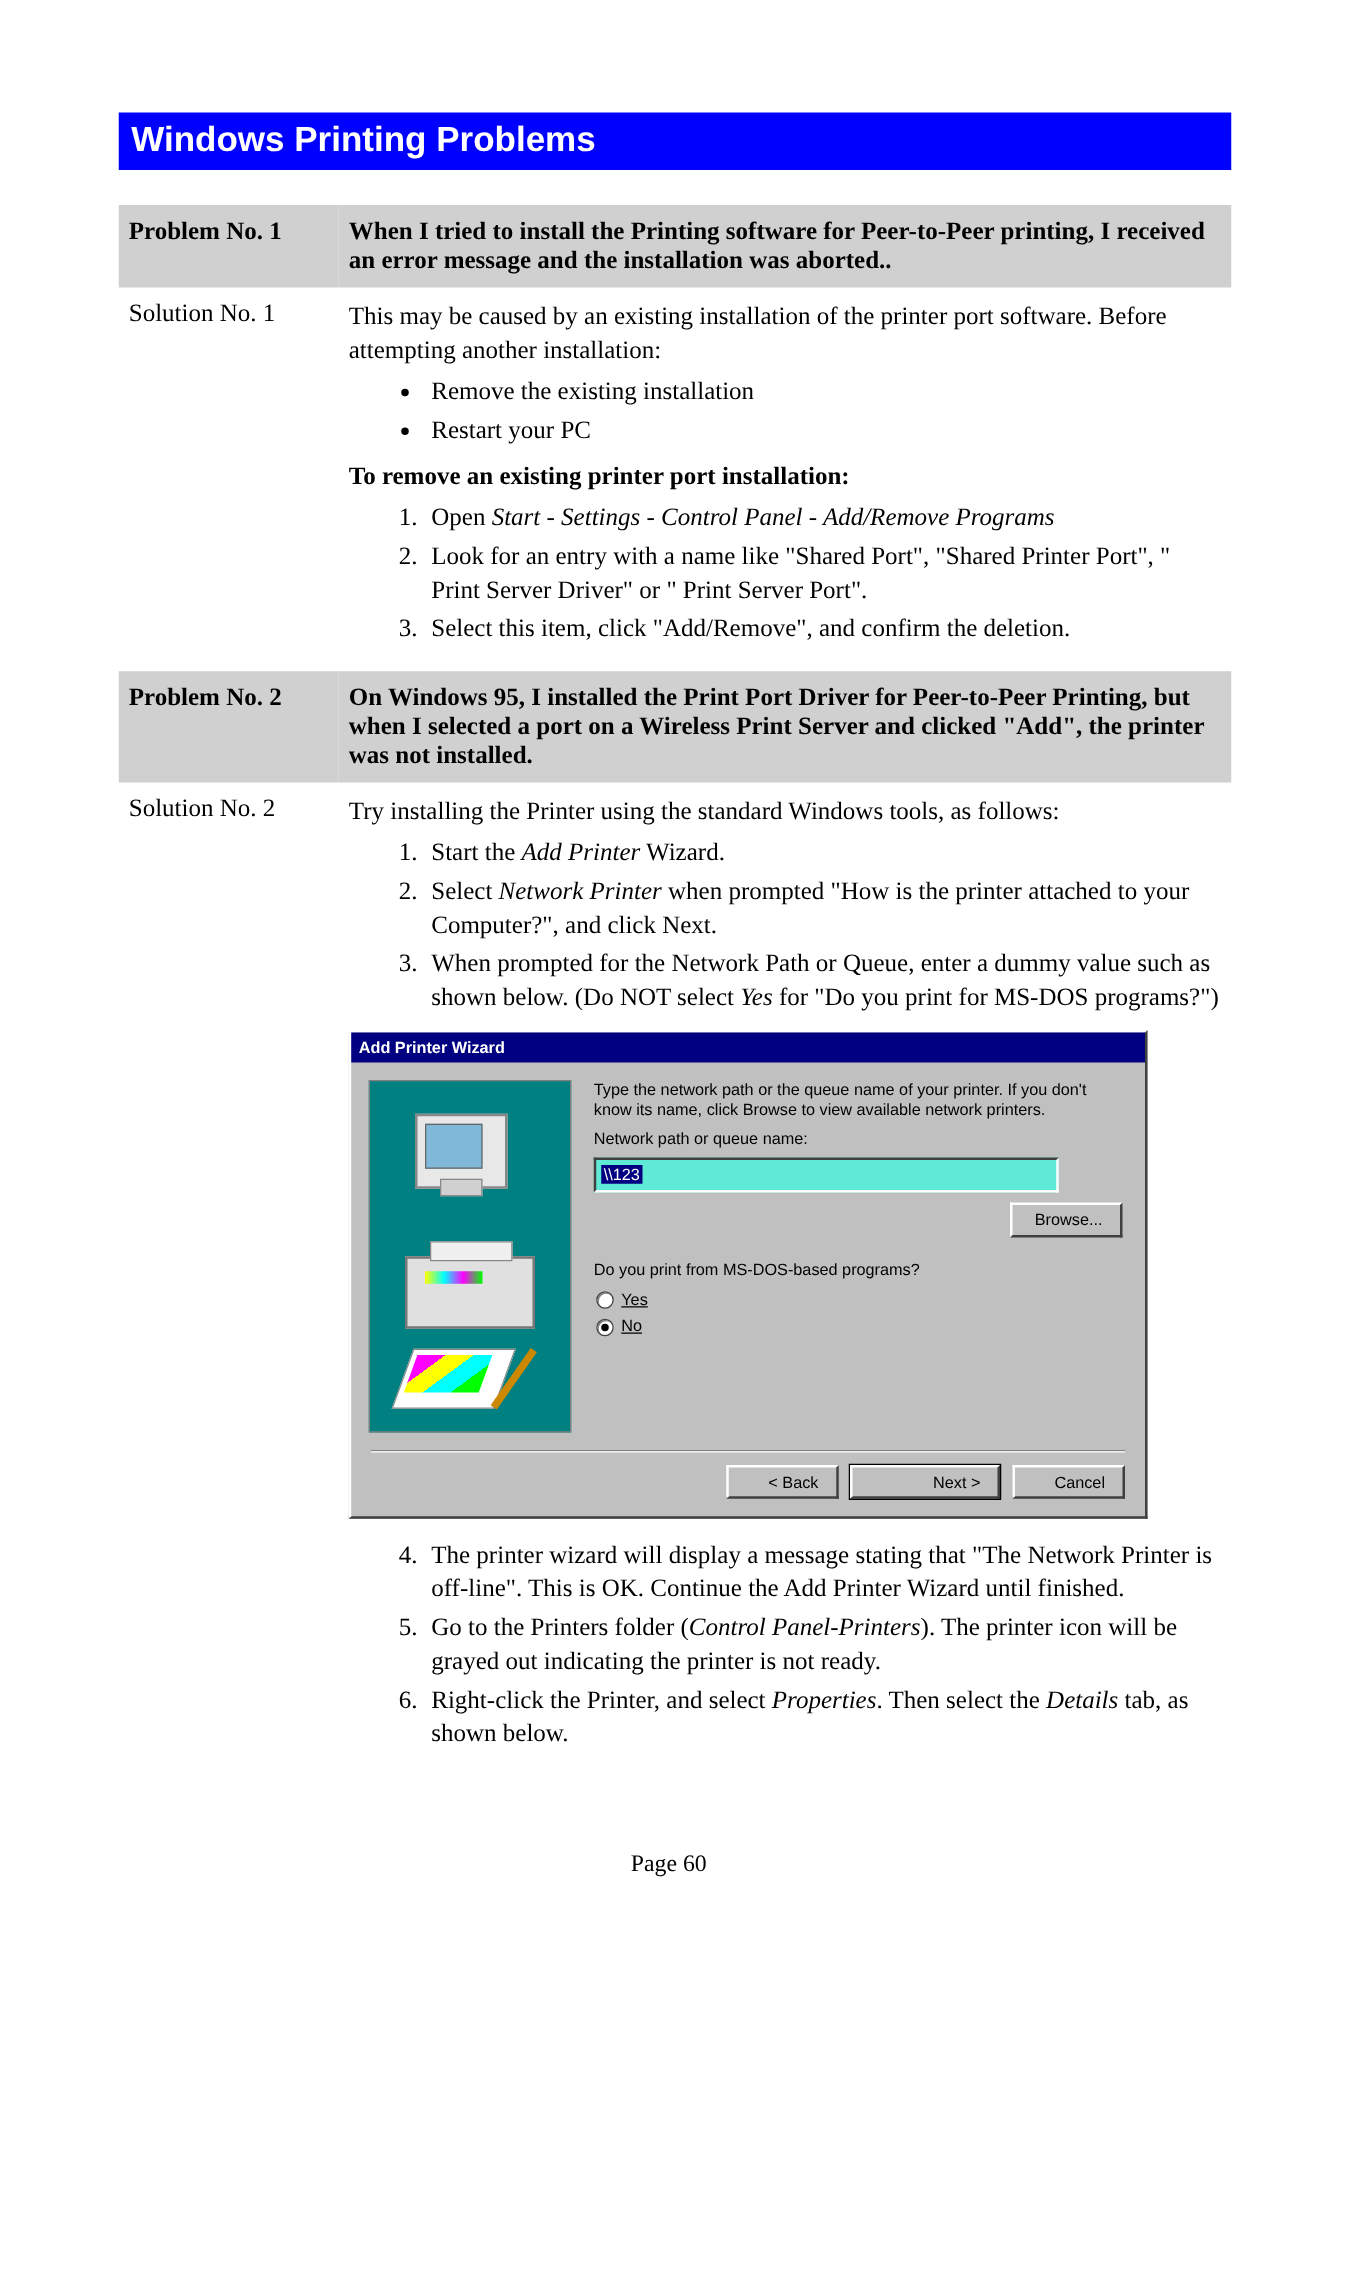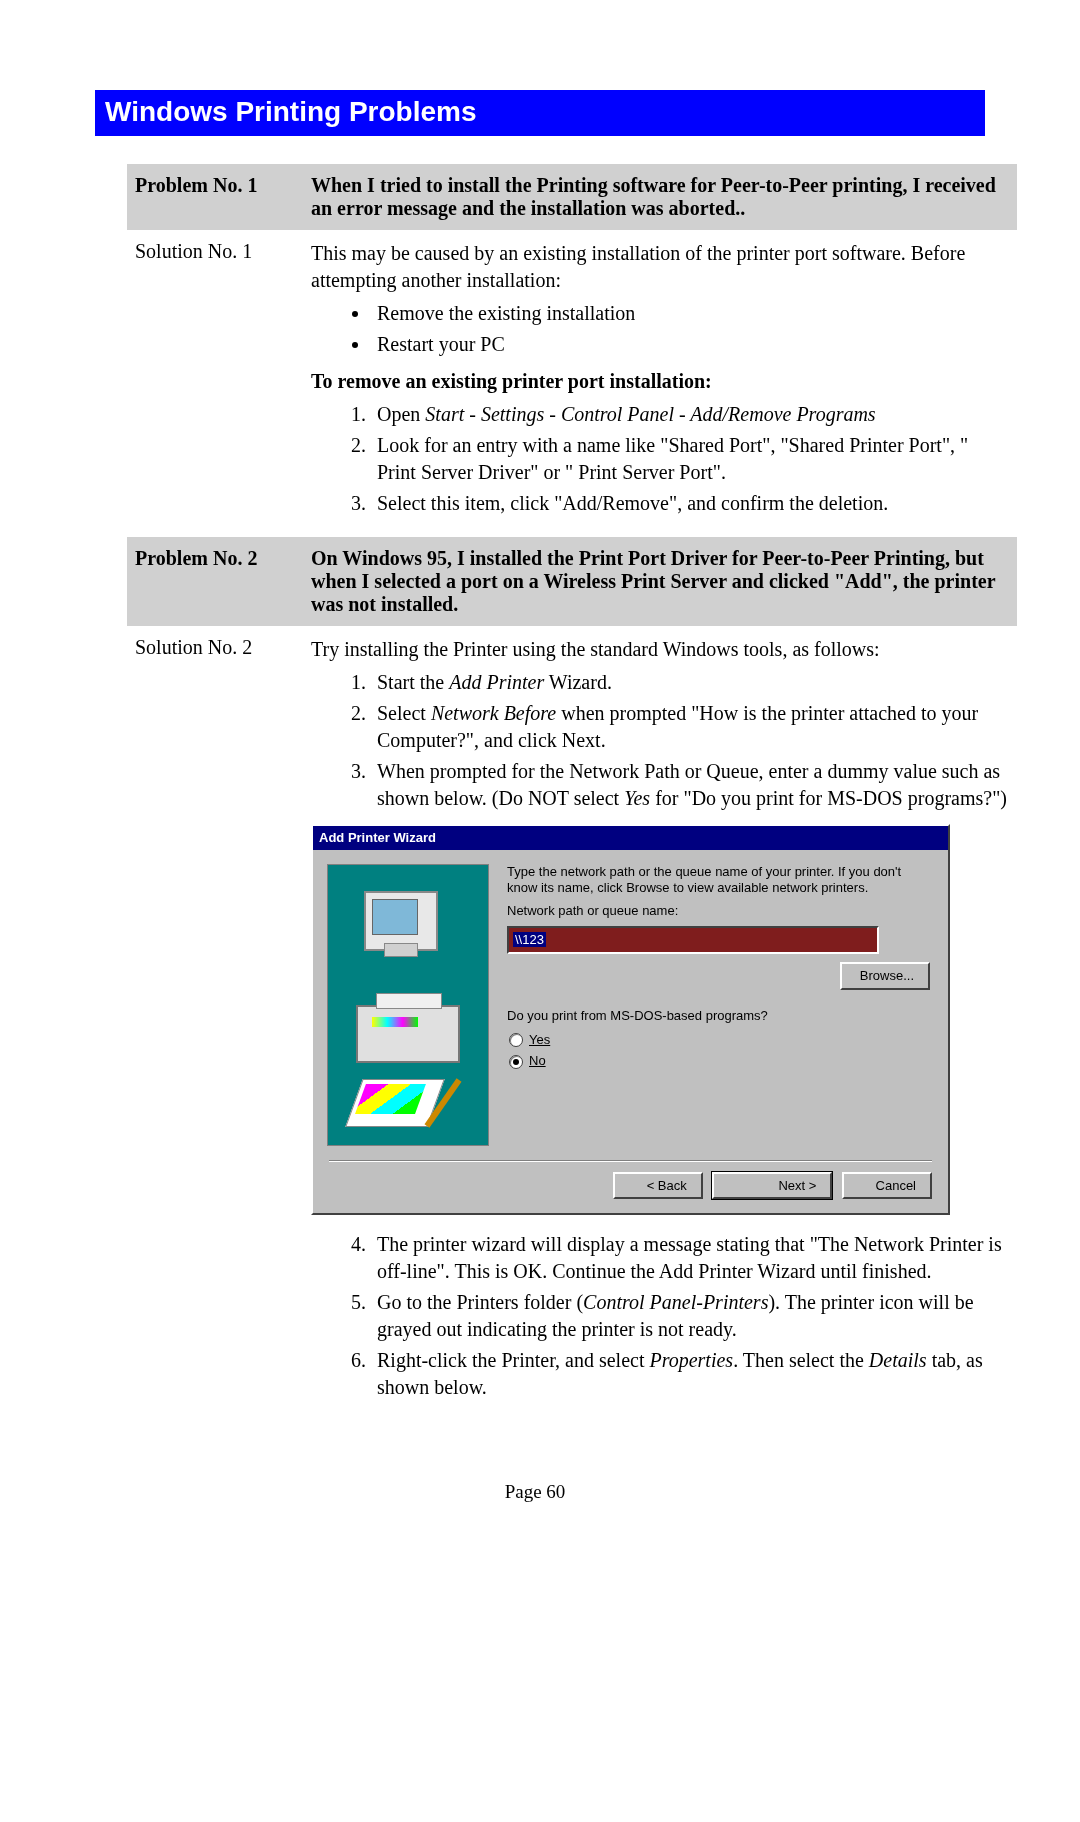--- a/index.html
+++ b/index.html
@@ -19,21 +19,20 @@
     color: #fff;
     font-family: Arial, Helvetica, sans-serif;
     font-weight: bold;
     font-size: 28px;
     padding: 6px 10px 8px 10px;
     margin-bottom: 28px;
   }
   table.problems {
     border-collapse: collapse;
     width: 100%;
-    margin-left: 32px;
   }
   table.problems td {
     vertical-align: top;
     padding: 10px 8px;
   }
   tr.header-row td {
     background: #d0d0d0;
     font-weight: bold;
   }
   td.left-col {
@@ -119,21 +118,21 @@
   }
   .pencil{
     position:absolute; top:210px; left:112px; width:6px; height:56px;
     background:#c80; transform:rotate(35deg);
   }
 
   .wiz-right { flex: 1; }
   .wiz-right p { margin: 0 0 6px 0; line-height: 1.3; }
   .field-label { margin-top: 14px; }
   .sunken-input {
-    background: #7f1d1d;
+    background: #5eead4;
     border-top: 2px solid #404040;
     border-left: 2px solid #404040;
     border-right: 2px solid #fff;
     border-bottom: 2px solid #fff;
     padding: 3px 4px;
     height: 18px;
     width: 360px;
     font-family: "MS Sans Serif", Tahoma, Arial, sans-serif;
     font-size: 13px;
     margin-top: 2px;
@@ -228,21 +227,21 @@
 
     <tr class="solution-row">
       <td class="left-col">Solution No. 2</td>
       <td class="sol-body">
         <p>Try installing the Printer using the standard Windows tools, as follows:</p>
         <ol class="steps">
           <li>
             <span>Start the </span><span class="italic">Add Printer</span><span> Wizard.</span>
           </li>
           <li>
-            <span>Select </span><span class="italic">Network Before</span><span> when prompted "How is the printer attached to your Computer?", and click Next.</span>
+            <span>Select </span><span class="italic">Network Printer</span><span> when prompted "How is the printer attached to your Computer?", and click Next.</span>
           </li>
           <li>
             <span>When prompted for the Network Path or Queue, enter a dummy value such as shown below. (Do NOT select </span><span class="italic">Yes</span><span> for "Do you print for MS-DOS programs?")</span>
           </li>
         </ol>
 
         <div class="wizard-wrap">
           <div class="wizard">
             <div class="wizard-title">Add Printer Wizard</div>
             <div class="wizard-body">

